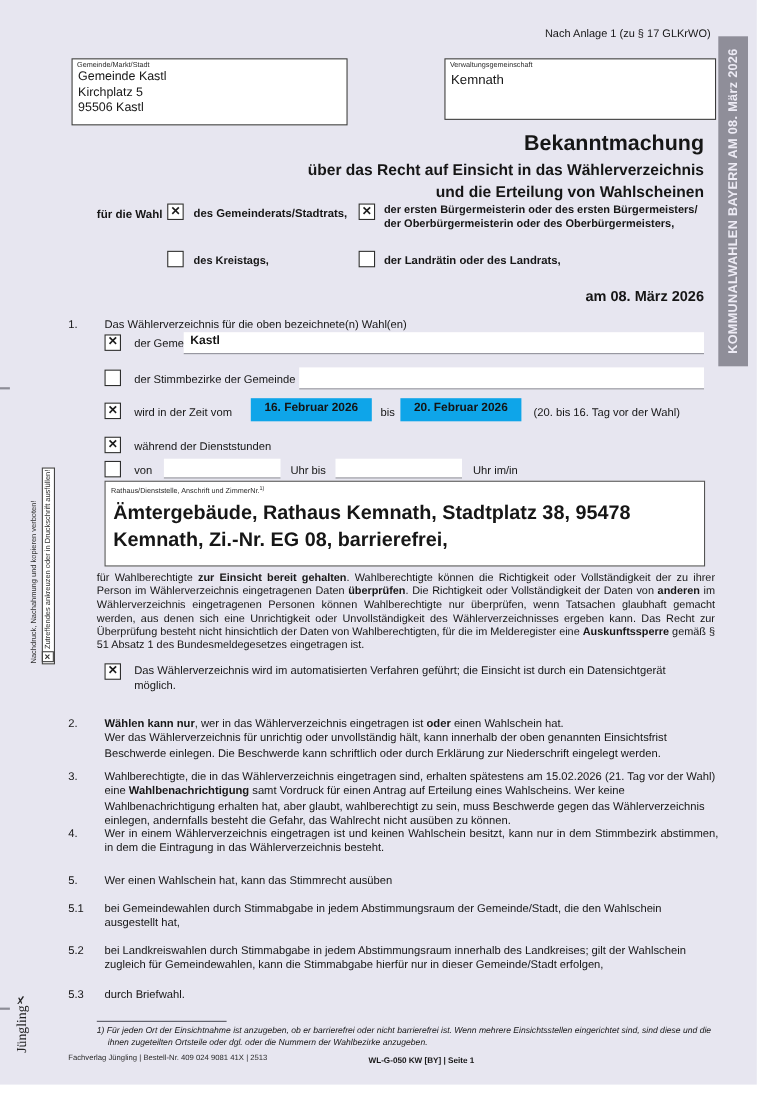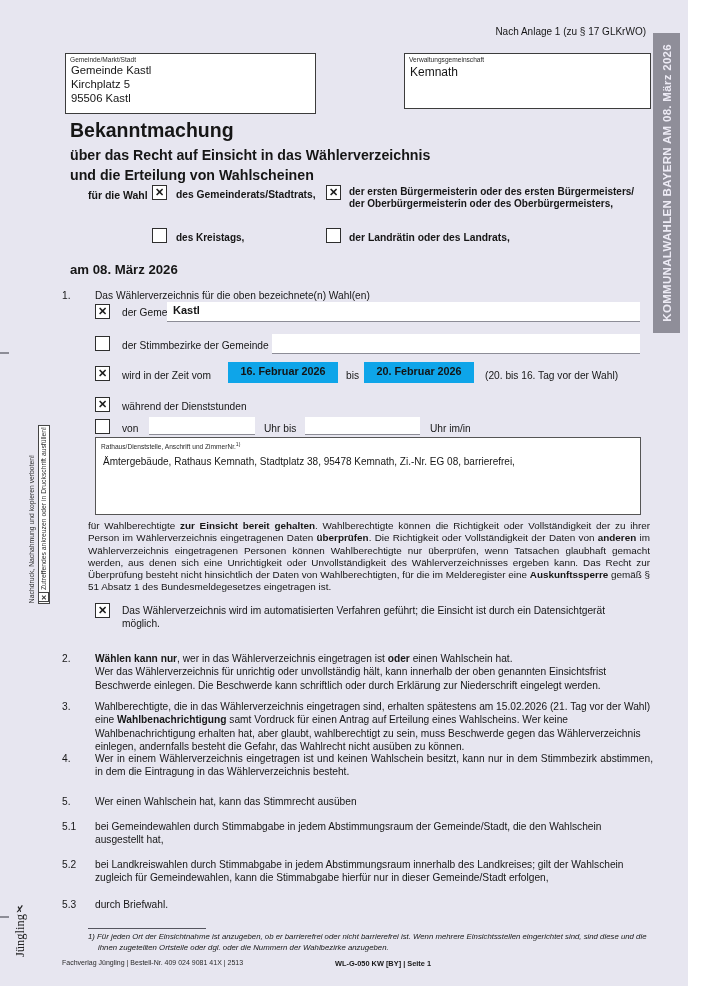--- a/index.html
+++ b/index.html
@@ -31,21 +31,21 @@
   .vtext{writing-mode:vertical-rl;transform:rotate(180deg);white-space:nowrap;}
   .banner{
     position:absolute;left:653px;top:33px;width:27px;height:300px;background:#8f8e99;
     display:flex;align-items:center;justify-content:center;
   }
   .banner span{
     writing-mode:vertical-rl;transform:rotate(180deg);
     color:#edebf5;font-weight:bold;font-size:11.5px;letter-spacing:0.3px;white-space:nowrap;
   }
   .cropmark{position:absolute;left:0;width:9px;height:2px;background:#8d8d97;}
-  .center-wrap{position:absolute;left:70px;width:570px;text-align:left;}
+  .center-wrap{position:absolute;left:70px;width:570px;text-align:right;}
   sup{font-size:5px;}
 </style>
 </head>
 <body>
 
 <div class="scan">
 
   <div class="abs" style="left:350px;top:26px;width:296px;text-align:right;font-size:10px;">Nach Anlage 1 (zu § 17 GLKrWO)</div>
 
   <div class="abs whitebox" style="left:65px;top:53px;width:251px;height:61px;">
@@ -105,21 +105,21 @@
   <div class="abs txt" style="left:122px;top:422px;">von</div>
   <span class="field" style="left:149px;top:417px;width:106px;height:18px;"></span>
   <div class="abs txt" style="left:264px;top:422px;">Uhr bis</div>
   <span class="field" style="left:305px;top:417px;width:115px;height:18px;"></span>
   <div class="abs txt" style="left:430px;top:422px;">Uhr im/in</div>
 
   <div class="abs whitebox" style="left:95px;top:437px;width:546px;height:78px;border-color:#555;">
     <div class="small-label" style="padding:3px 0 0 5px;">
       <span>Rathaus/Dienststelle, Anschrift und ZimmerNr.</span><sup>1)</sup>
     </div>
-    <div style="font-size:10px;line-height:1.3;padding:5px 8px 0 7px;">Ämtergebäude, Rathaus Kemnath, Stadtplatz 38, 95478 Kemnath, Zi.-Nr. EG 08, barrierefrei,</div>
+    <div style="font-size:18px;line-height:1.3;padding:5px 8px 0 7px;font-weight:bold;">Ämtergebäude, Rathaus Kemnath, Stadtplatz 38, 95478 Kemnath, Zi.-Nr. EG 08, barrierefrei,</div>
   </div>
 
   <div class="abs justify" style="left:88px;top:520px;width:562px;font-size:9.9px;line-height:1.24;">
     <span>für Wahlberechtigte </span><span class="b">zur Einsicht bereit gehalten</span><span>. Wahlberechtigte können die Richtigkeit oder Vollständigkeit der zu ihrer Person im Wählerverzeichnis eingetragenen Daten </span><span class="b">überprüfen</span><span>. Die Richtigkeit oder Vollständigkeit der Daten von </span><span class="b">anderen</span><span> im Wählerverzeichnis eingetragenen Personen können Wahlberechtigte nur überprüfen, wenn Tatsachen glaubhaft gemacht werden, aus denen sich eine Unrichtigkeit oder Unvollständigkeit des Wählerverzeichnisses ergeben kann. Das Recht zur Überprüfung besteht nicht hinsichtlich der Daten von Wahlberechtigten, für die im Melderegister eine </span><span class="b">Auskunftssperre</span><span> gemäß § 51 Absatz 1 des Bundesmeldegesetzes eingetragen ist.</span>
   </div>
 
   <span class="cb" style="left:95px;top:603px;">✕</span>
   <div class="abs txt" style="left:122px;top:604px;width:522px;">Das Wählerverzeichnis wird im automatisierten Verfahren geführt; die Einsicht ist durch ein Datensichtgerät möglich.</div>
 
   <div class="abs txt" style="left:62px;top:652px;">2.</div>

